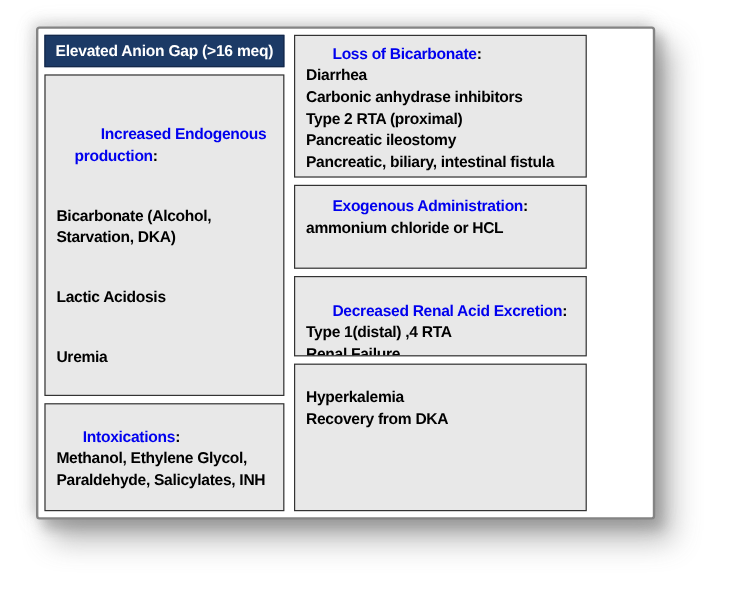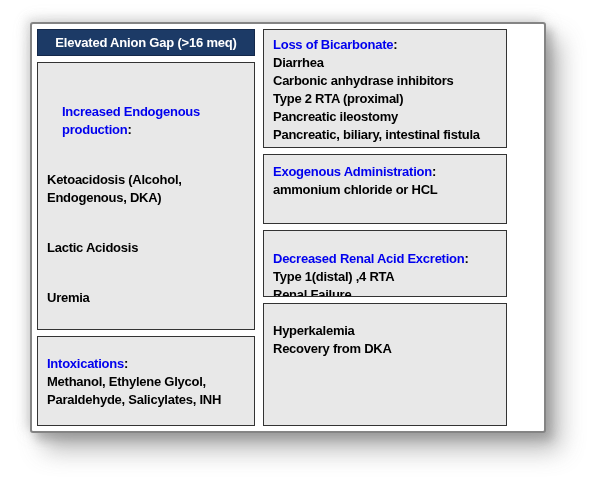--- a/index.html
+++ b/index.html
@@ -25,21 +25,21 @@
     border-radius: 3px;
     padding: 5px;
     box-shadow:
       6px 7px 10px rgba(120,120,120,0.40),
       14px 17px 24px rgba(105,105,105,0.45),
       -4px -4px 10px rgba(165,165,165,0.28),
       0 0 18px rgba(150,150,150,0.22);
   }
   .cols { display: flex; gap: 8px; height: 100%; }
   .col { display: flex; flex-direction: column; gap: 6px; height: 100%; }
-  .col-left  { width: 218px; }
+  .col-left  { width: 200px; }
   .col-right { width: 244px; }
   .hdr {
     flex: 0 0 27px;
     background: var(--header-bg, #1C3A66);
     border: 1px solid #14284a;
     color: var(--header-text, #fff);
     font-size: 13px;
     display: flex;
     align-items: center;
     justify-content: center;
@@ -53,38 +53,38 @@
     line-height: 18px;
     letter-spacing: -0.25px;
     overflow: hidden;
   }
   .h-endo { flex: 0 0 268px; padding-top: 40px; }
   .h-intox { flex: 1 1 auto; padding-top: 18px; }
   .h-loss { flex: 0 0 119px; padding-top: 6px; }
   .h-exo  { flex: 0 0 70px;  padding-top: 8px; }
   .h-dec  { flex: 0 0 67px;  padding-top: 19px; }
   .h-misc { flex: 1 1 auto;  padding-top: 18px; }
-  .blue { color: var(--label-blue, #0000EE); }
+  .blue { color: var(--label-blue, #0000EE); margin-left: 22px; }
   .colon { color: var(--body-text, #000); }
   .cell-endo .heading { margin-bottom: 32px; padding-left: 15px; }
   .cell-endo .para + .para { margin-top: 32px; }
 </style>
 </head>
 <body>
 
 <div class="stage">
   <div class="panel">
     <div class="cols">
 
       <div class="col col-left">
         <div class="hdr">Elevated Anion Gap (&gt;16 meq)</div>
 
         <div class="cell cell-endo h-endo">
           <div class="heading"><span class="blue">Increased Endogenous production</span><span class="colon">:</span></div>
-          <div class="para">Ketoacidosis (Alcohol, Endogenous, DKA)</div>
+          <div class="para">Bicarbonate (Alcohol, Starvation, DKA)</div>
           <div class="para">Lactic Acidosis</div>
           <div class="para">Uremia</div>
         </div>
 
         <div class="cell h-intox">
           <div class="heading"><span class="blue">Intoxications</span><span class="colon">:</span></div>
           <div class="line">Methanol, Ethylene Glycol,</div>
           <div class="line">Paraldehyde, Salicylates, INH</div>
         </div>
       </div>

